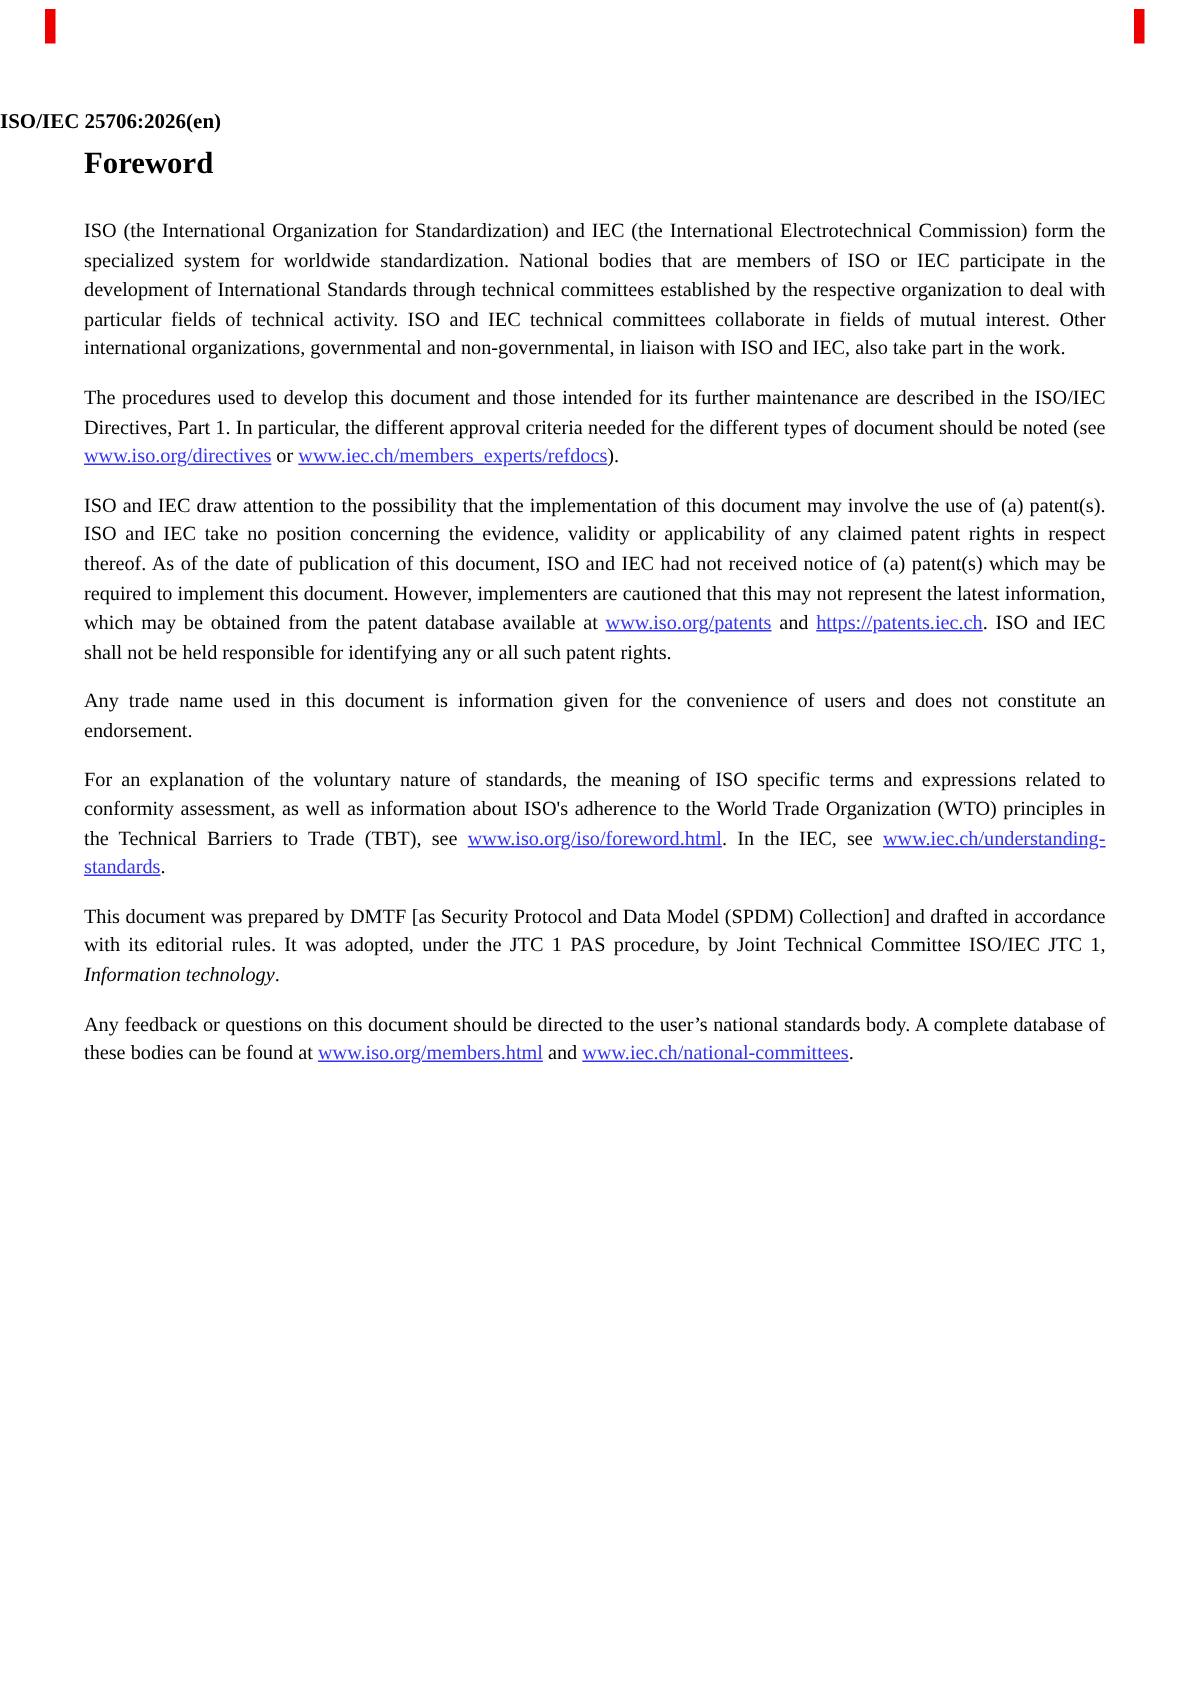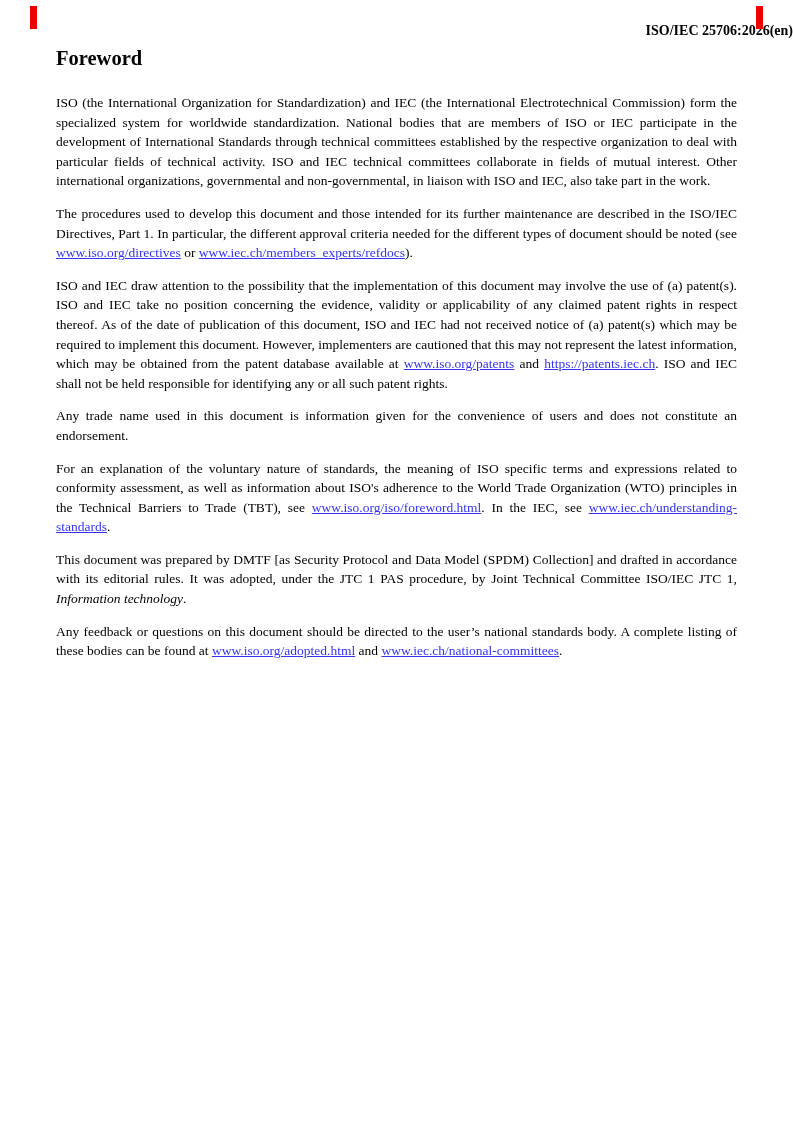--- a/index.html
+++ b/index.html
@@ -20,22 +20,22 @@
     position: absolute;
     top: 6px;
     width: 7px;
     height: 23px;
     background: var(--crop-mark-color, #ee0000);
   }
   .crop-mark.left  { left: 30px; }
   .crop-mark.right { right: 30px; }
 
   header.doc-header {
-    padding-top: 22px;
-    text-align: right;
+    padding-top: 73px;
+    text-align: left;
     font-weight: 700;
     font-size: 14px;
     line-height: 17px;
   }
   h1.doc-title {
     margin: 7px 56px 23px 56px;
     font-size: 20.5px;
     line-height: 24px;
     font-weight: 700;
   }
@@ -89,17 +89,17 @@
 
   <h1 class="doc-title">Foreword</h1>
 
   <main class="doc-body">
       <p><span>ISO (the International Organization for Standardization) and IEC (the International Electrotechnical Commission) form the specialized system for worldwide standardization. National bodies that are members of ISO or IEC participate in the development of International Standards through technical committees established by the respective organization to deal with particular fields of technical activity. ISO and IEC technical committees collaborate in fields of mutual interest. Other international organizations, governmental and non-governmental, in liaison with ISO and IEC, also take part in the work.</span></p>
       <p><span>The procedures used to develop this document and those intended for its further maintenance are described in the ISO/IEC Directives, Part 1. In particular, the different approval criteria needed for the different types of document should be noted (see </span><a class="link" href="#">www.iso.org/directives</a><span> or </span><a class="link" href="#">www.iec.ch/members_experts/refdocs</a><span>).</span></p>
       <p><span>ISO and IEC draw attention to the possibility that the implementation of this document may involve the use of (a) patent(s). ISO and IEC take no position concerning the evidence, validity or applicability of any claimed patent rights in respect thereof. As of the date of publication of this document, ISO and IEC had not received notice of (a) patent(s) which may be required to implement this document. However, implementers are cautioned that this may not represent the latest information, which may be obtained from the patent database available at </span><a class="link" href="#">www.iso.org/patents</a><span> and </span><a class="link" href="#">https://patents.iec.ch</a><span>. ISO and IEC shall not be held responsible for identifying any or all such patent rights.</span></p>
       <p><span>Any trade name used in this document is information given for the convenience of users and does not constitute an endorsement.</span></p>
       <p><span>For an explanation of the voluntary nature of standards, the meaning of ISO specific terms and expressions related to conformity assessment, as well as information about ISO's adherence to the World Trade Organization (WTO) principles in the Technical Barriers to Trade (TBT), see </span><a class="link" href="#">www.iso.org/iso/foreword.html</a><span>. In the IEC, see </span><a class="link" href="#">www.iec.ch/understanding-standards</a><span>.</span></p>
       <p><span>This document was prepared by DMTF [as Security Protocol and Data Model (SPDM) Collection] and drafted in accordance with its editorial rules. It was adopted, under the JTC 1 PAS procedure, by Joint Technical Committee ISO/IEC JTC 1, </span><span class="italic">Information technology</span><span>.</span></p>
-      <p><span>Any feedback or questions on this document should be directed to the user’s national standards body. A complete listing of these bodies can be found at </span><a class="link" href="#">www.iso.org/adopted.html</a><span> and </span><a class="link" href="#">www.iec.ch/national-committees</a><span>.</span></p>
+      <p><span>Any feedback or questions on this document should be directed to the user’s national standards body. A complete database of these bodies can be found at </span><a class="link" href="#">www.iso.org/members.html</a><span> and </span><a class="link" href="#">www.iec.ch/national-committees</a><span>.</span></p>
     </main>
 
 
 </div>
 
 </body></html>

